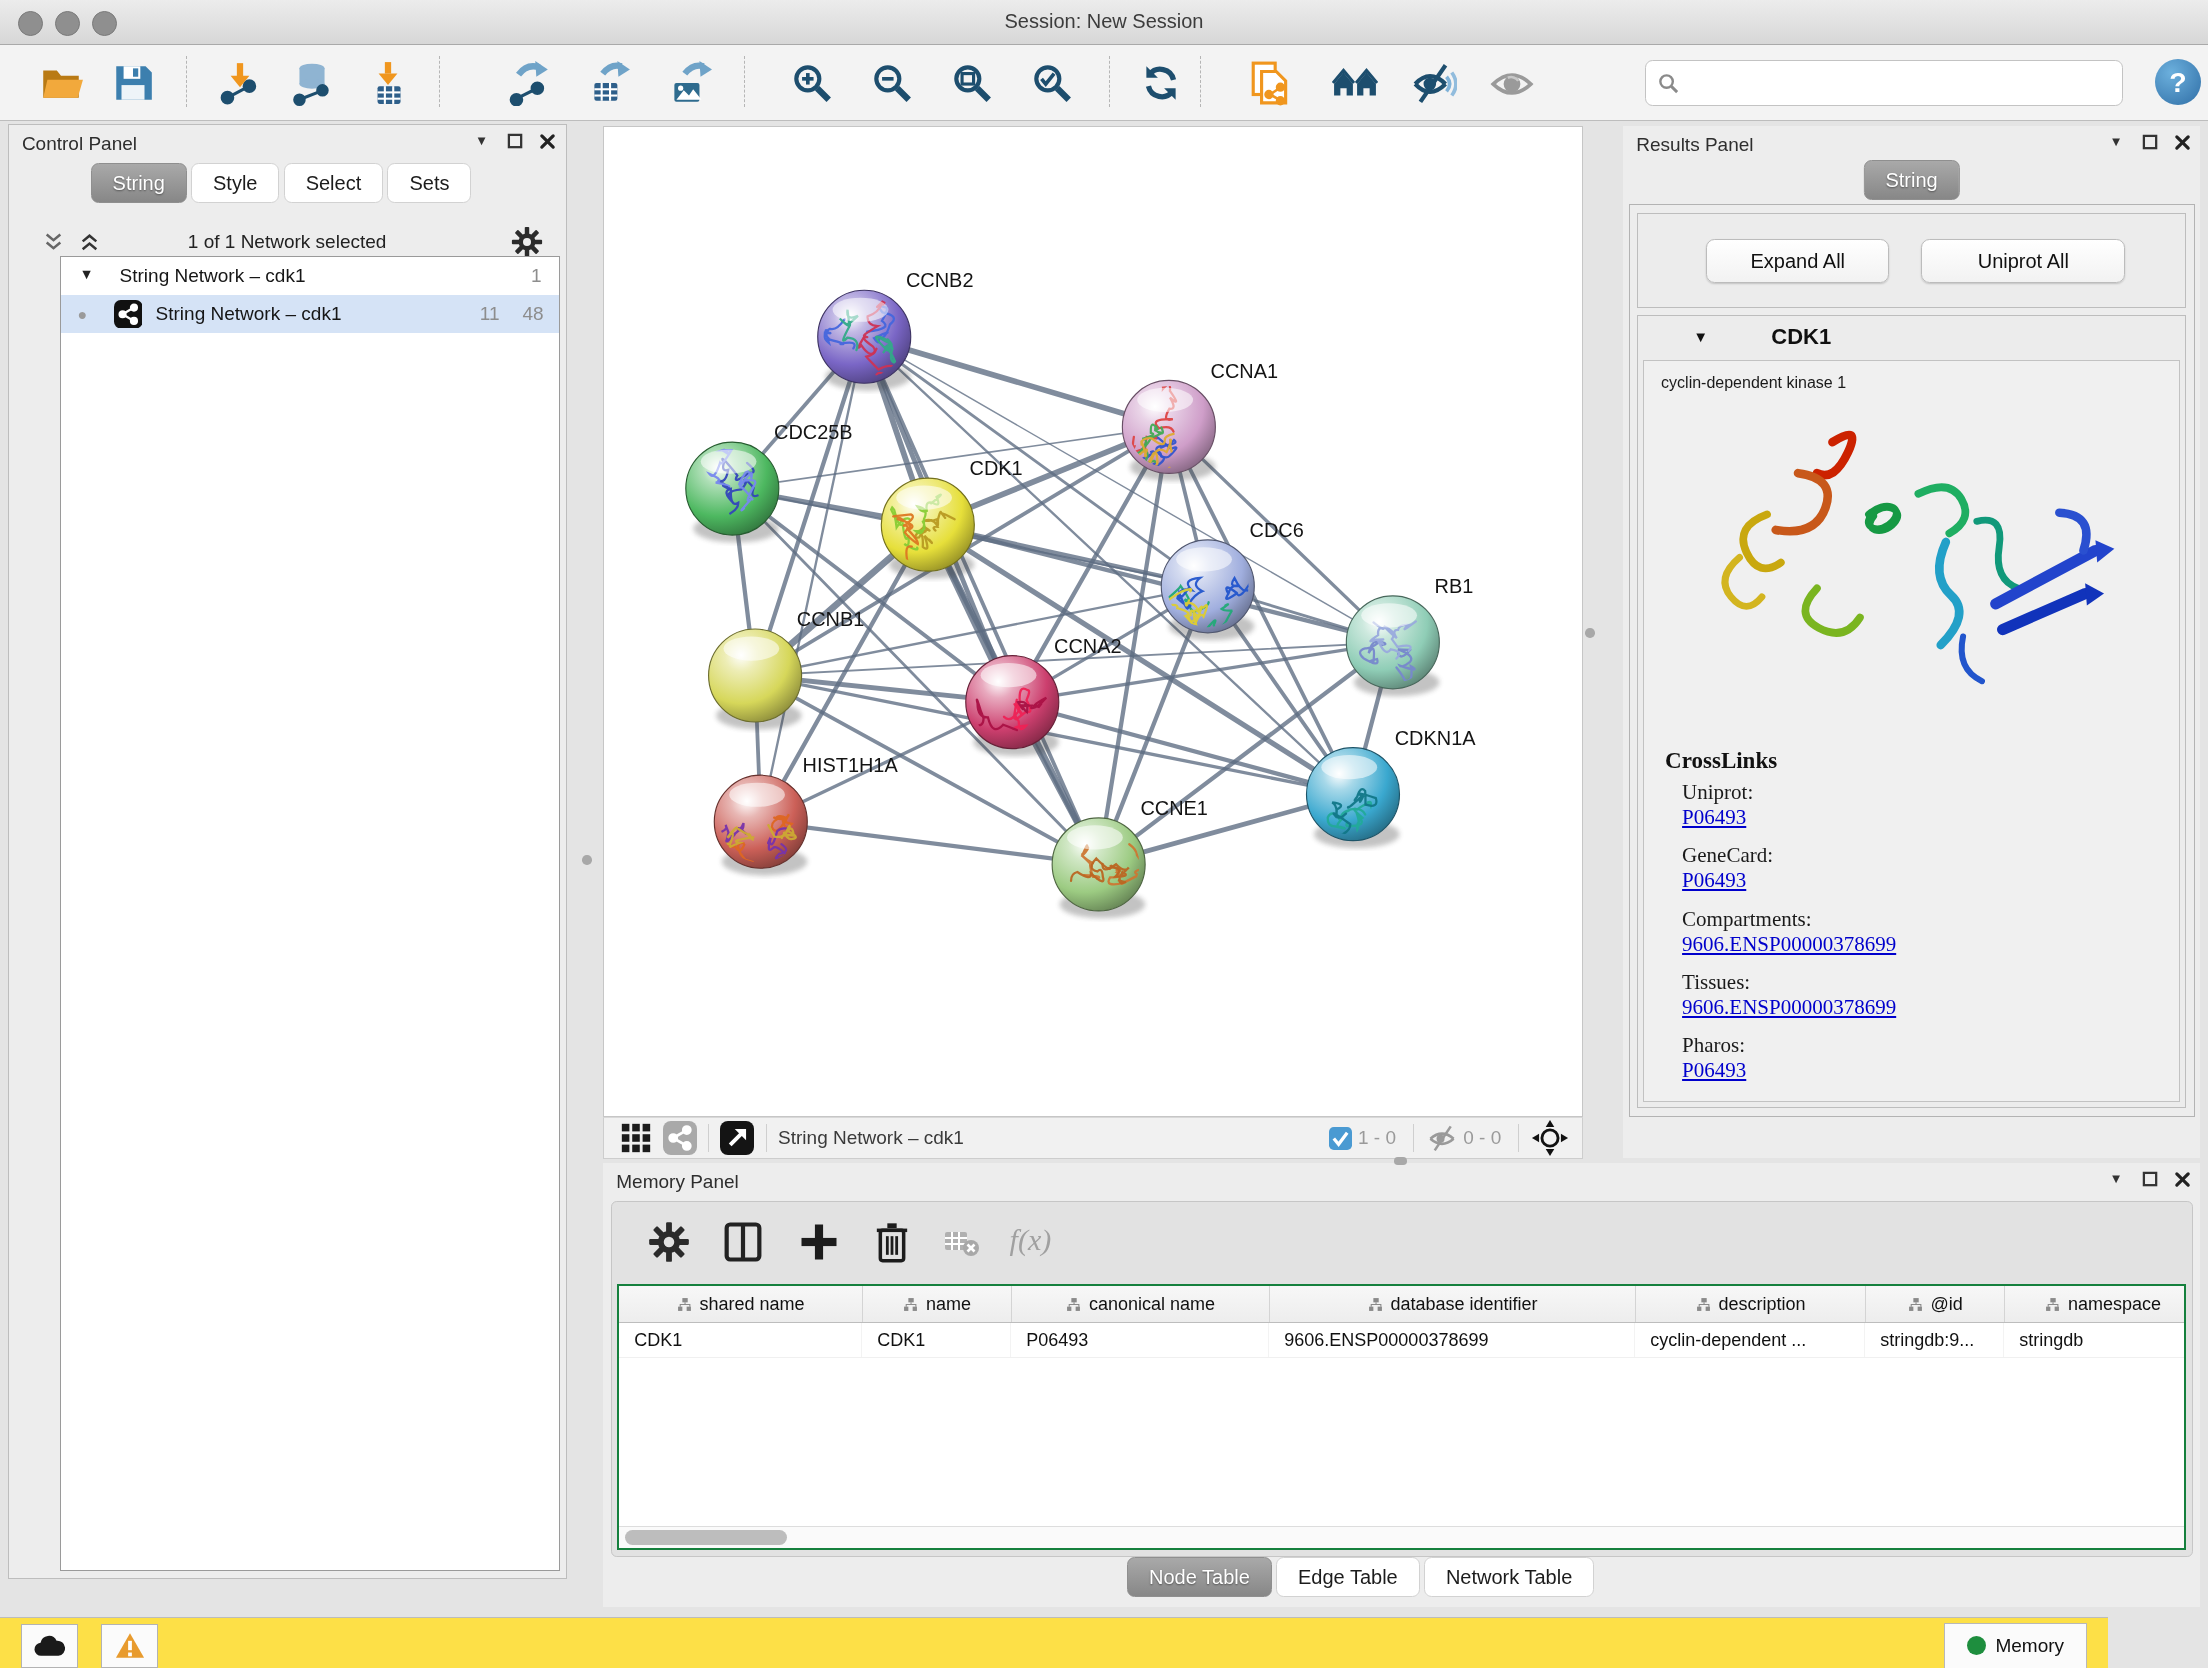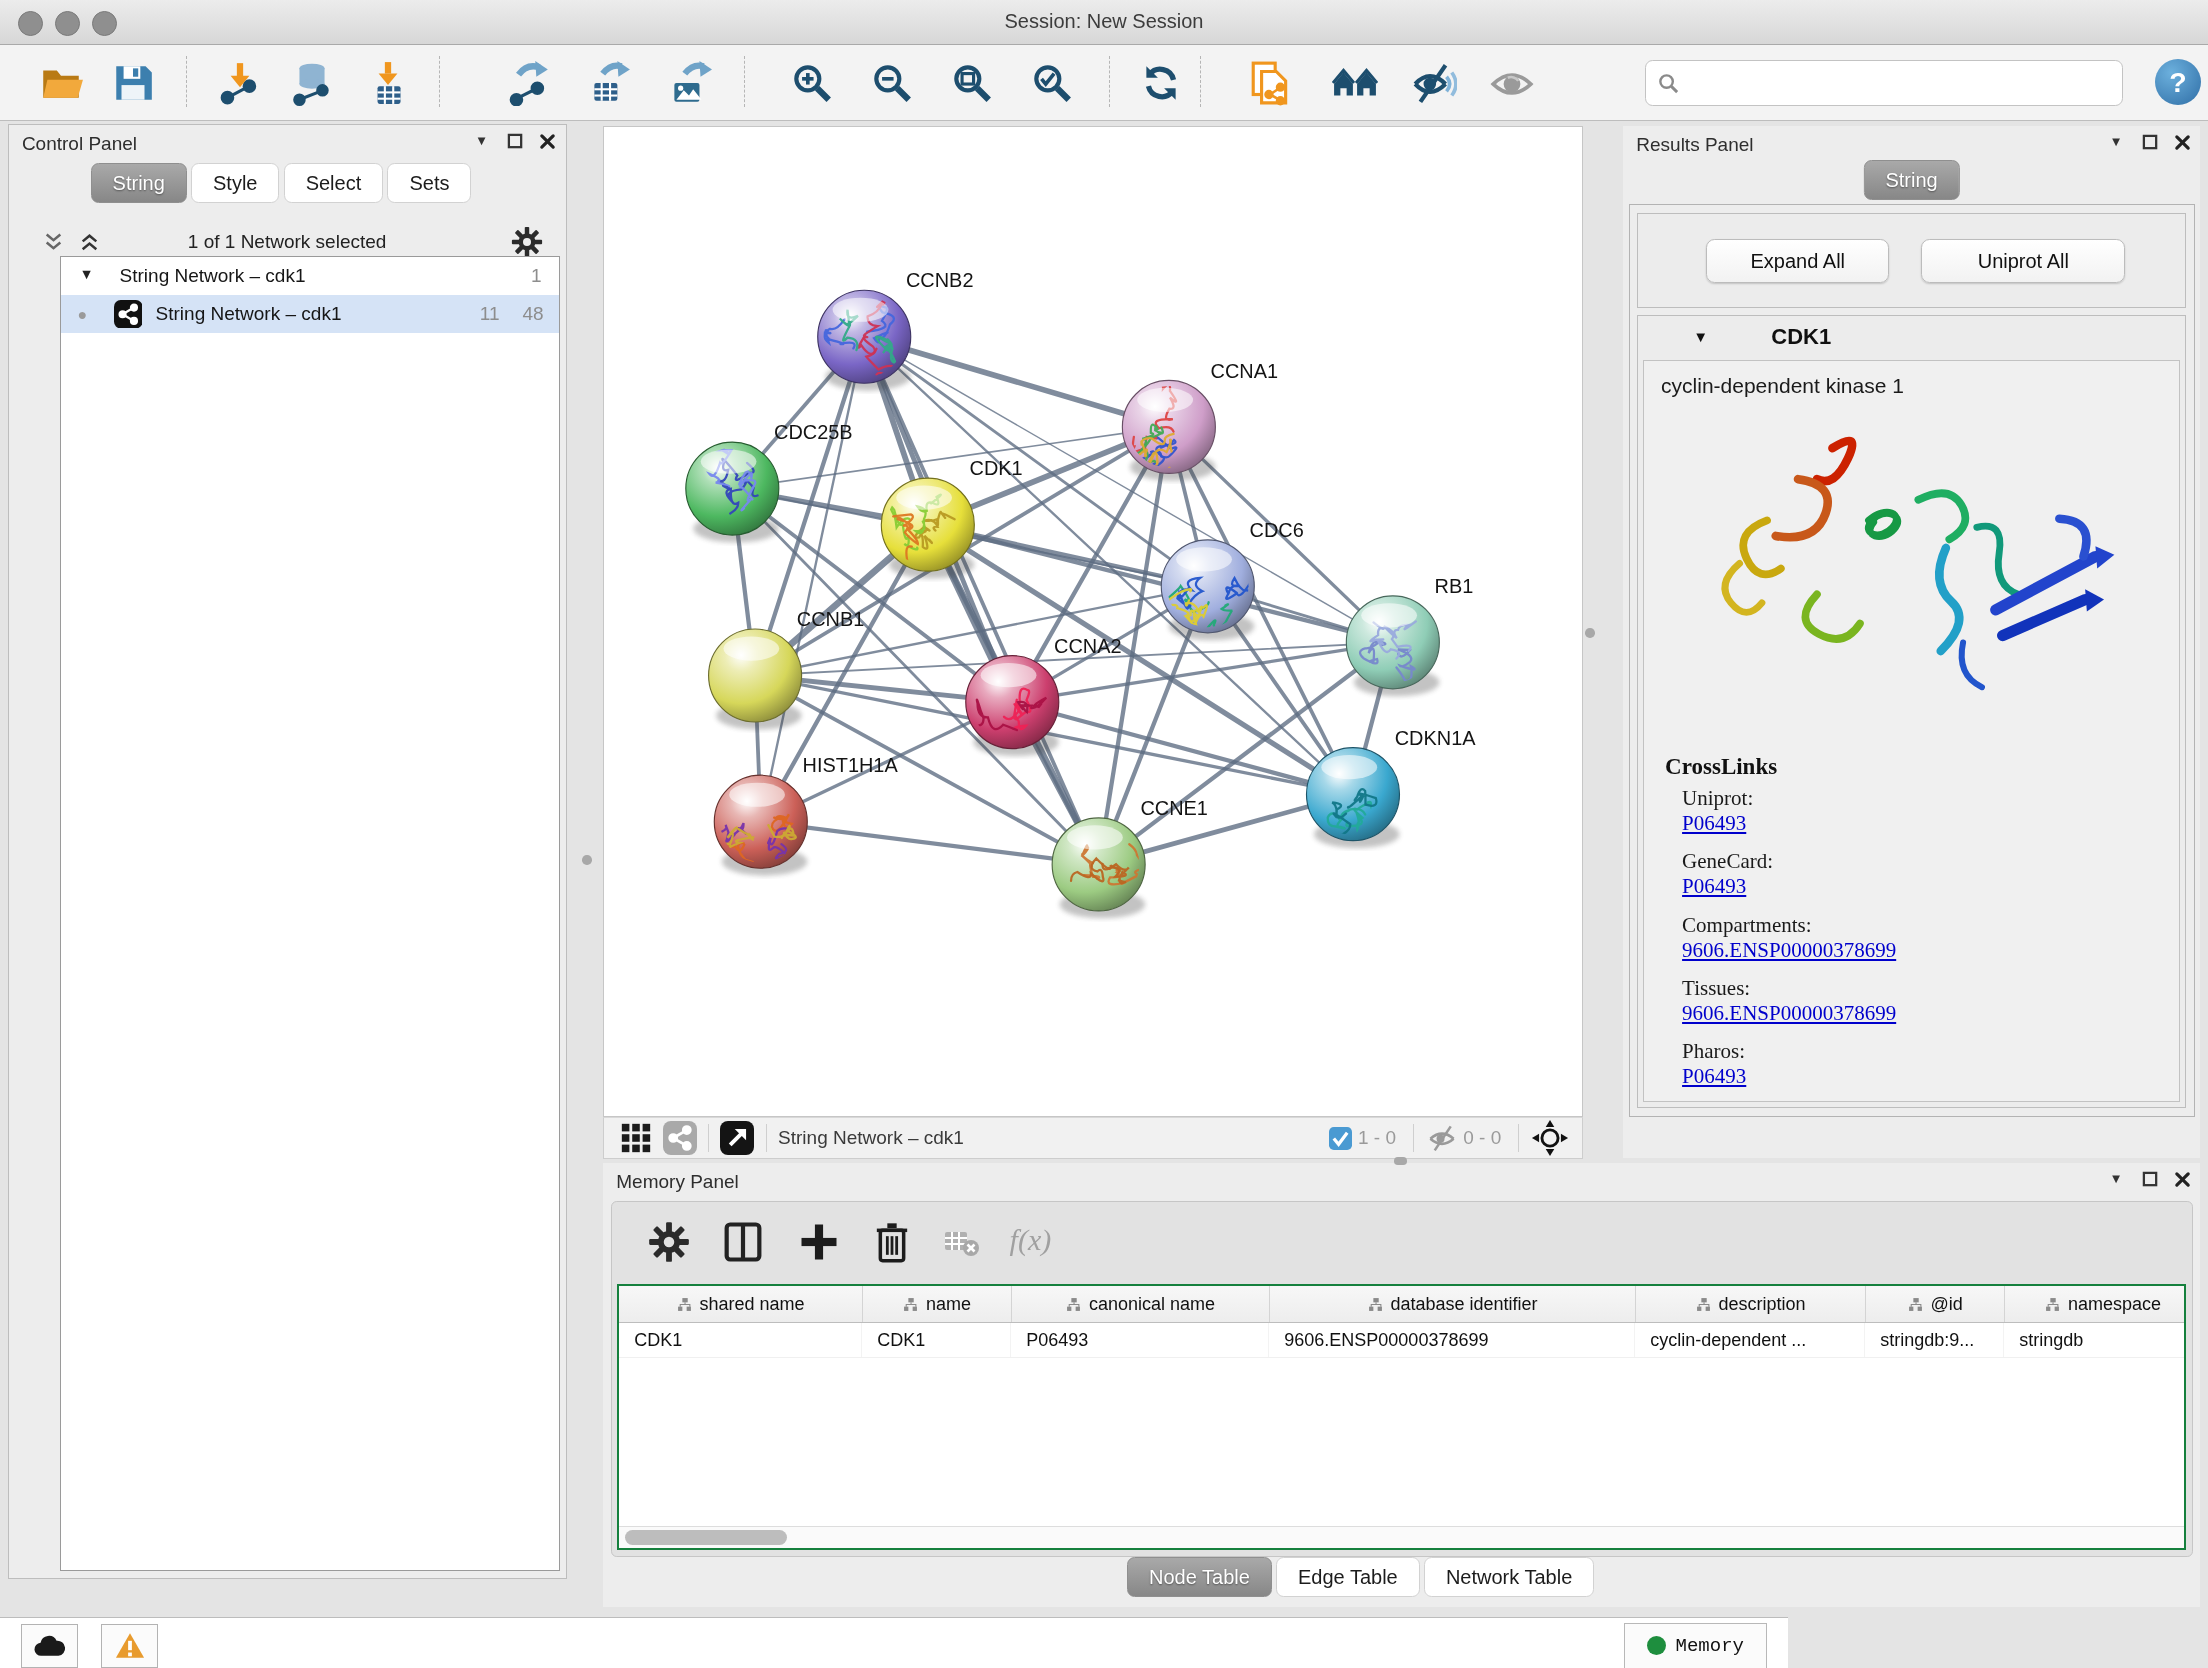--- a/index.html
+++ b/index.html
@@ -67,21 +67,21 @@
   .rp-tab{position:absolute;left:50%;transform:translateX(-50%);top:34px;}
   .rp-box{position:absolute;left:5.7px;top:78px;width:564px;height:911px;border:1px solid #b3b3b3;
     background:#ededed;}
   .rp-actions{margin:7.6px;height:93px;border:1px solid #bdbdbd;position:relative;background:#ececec;}
   .rp-section{margin:7.6px;margin-top:1.9px;height:791px;border:1px solid #bdbdbd;position:relative;background:#ececec;}
   .rp-sec-head{position:relative;height:44px;}
   .rp-sec-head .tri{position:absolute;left:55px;top:11.4px;font-size:15px;color:#111;cursor:pointer;}
   .rp-sec-head .sym{position:absolute;left:133px;top:7.6px;font-size:22px;font-weight:bold;color:#101010;}
   .rp-desc-box{position:absolute;left:4.8px;top:44px;right:4.8px;bottom:5.7px;background:#f0f0f0;
     border:1px solid #c2c2c2;}
-  .rp-desc{font-size:21px;color:#1a1a1a;padding:13.3px 0 0 17px;}
+  .rp-desc{font-size:16px;color:#1a1a1a;padding:13.3px 0 0 17px;}
   .protein{display:block;margin:17px auto 0 auto;}
   .xl-head{font-family:"Liberation Serif",serif;font-weight:bold;font-size:23px;color:#111;
     margin:25px 0 5.7px 21px;}
   .xl-row{font-family:"Liberation Serif",serif;font-size:21px;margin:0 0 13.3px 38px;display:flex;flex-direction:column;}
   .xl-row .xl-label{width:152px;color:#1a1a1a;}
   .xl-row a{text-decoration:underline;}
   
   .tpanel{position:absolute;left:603px;top:1163px;width:1597px;height:444px;background:#ededed;}
   .tp-wrap{position:absolute;left:7.6px;top:38px;width:1580px;height:354px;background:#e2e2e2;
     border:1px solid #c6c6c6;border-radius:5.7px;}
@@ -93,22 +93,22 @@
   .tbl-head{display:flex;height:36px;background:linear-gradient(#f7f7f7,#ededed);border-bottom:1px solid #bdbdbd;}
   .th{display:flex;align-items:center;justify-content:center;gap:7.6px;font-size:18px;color:#111;
     border-right:1px solid #d4d4d4;overflow:hidden;white-space:nowrap;flex:0 0 auto;cursor:pointer;}
   .tbl-row{display:flex;height:34px;border-bottom:1px solid #f0f0f0;}
   .td{font-size:18px;color:#111;padding-left:15px;display:flex;align-items:center;overflow:hidden;
     white-space:nowrap;border-right:1px solid #f3f3f3;flex:0 0 auto;}
   .hscroll{position:absolute;left:0;right:0;bottom:0;height:21px;background:#fafafa;border-top:1px solid #ddd;}
   .hthumb{position:absolute;left:5.7px;top:2.9px;width:162px;height:14.3px;background:#bdbdbd;border-radius:7.6px;}
   .tp-tabs{position:absolute;left:524px;top:394px;}
   
-  .statusbar{position:absolute;left:0;top:1617px;width:1788px;height:51px;background:#ffffff;
-    border-top:1px solid #bcbcbc;font-family:Liberation Mono, monospace;}
+  .statusbar{position:absolute;left:0;top:1617px;width:2108px;height:51px;background:#fde047;
+    border-top:1px solid #bcbcbc;}
   .sb-btn{position:absolute;top:5.7px;width:55px;height:42px;background:#fbfbfb;border:1.9px solid #b3b3b3;
     display:flex;align-items:center;justify-content:center;cursor:pointer;}
   .mem-btn{position:absolute;right:21px;top:4.8px;width:141px;height:44px;background:#fbfbfb;
     border:1.9px solid #b8b8b8;display:flex;align-items:center;justify-content:center;gap:9.5px;cursor:pointer;}
   .mem-dot{width:19px;height:19px;border-radius:50%;background:#1e8e3e;}
   .mem-label{font-size:19px;color:#111;}
   .handle-dot{position:absolute;background:#a8a8a8;border-radius:50%;}
 </style>
 </head>
 <body>

